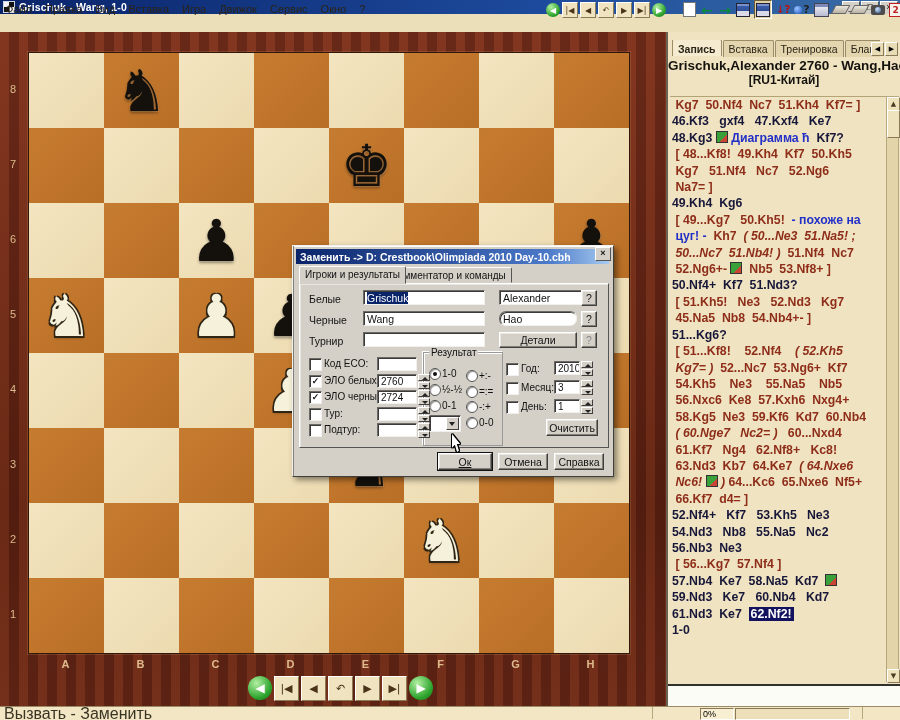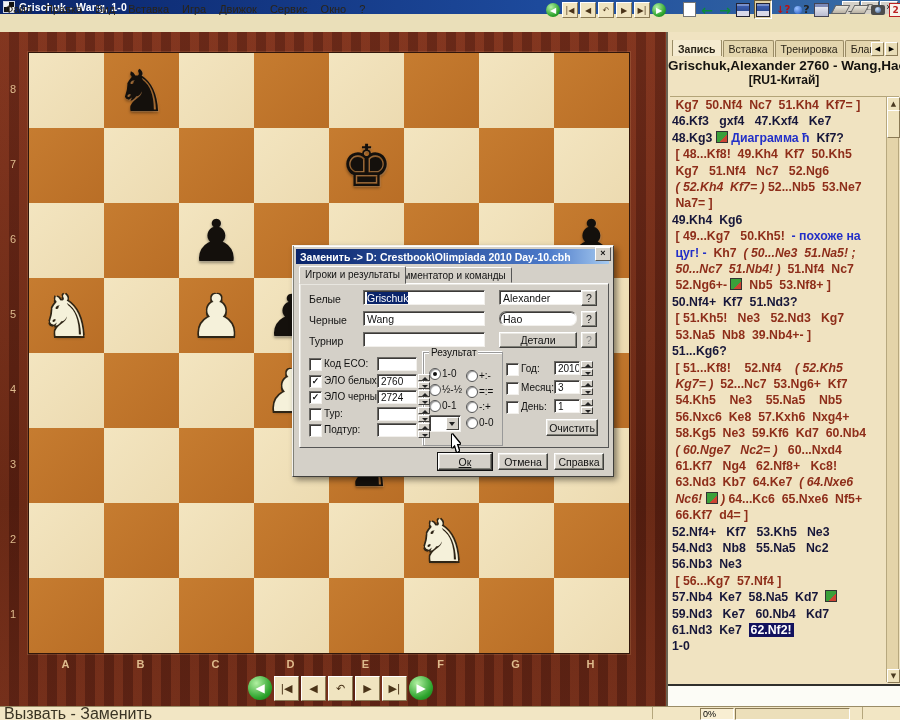--- a/index.html
+++ b/index.html
@@ -352,30 +352,29 @@
   <div class="abs" id="pheader">
     <div class="h1">Grischuk,Alexander 2760 - Wang,Hao</div>
     <div class="h2">[RU1-Китай]</div>
   </div>
   <div class="abs" id="notation">
       <div class="nline"><span class="ns-v"> Kg7  50.Nf4  Nc7  51.Kh4  Kf7= ]</span></div>
       <div class="nline"><span class="ns-m">46.Kf3   gxf4   47.Kxf4   Ke7</span></div>
       <div class="nline"><span class="ns-m">48.Kg3 </span><span class="nic"></span><span class="ns-b"> Диаграмма ħ</span><span class="ns-m">  Kf7?</span></div>
       <div class="nline"><span class="ns-v"> [ 48...Kf8!  49.Kh4  Kf7  50.Kh5</span></div>
       <div class="nline"><span class="ns-v"> Kg7   51.Nf4   Nc7   52.Ng6</span></div>
-      <div class="nline"><span class="ns-vi"> ( 52.Kh4  Kf7= )</span><span class="ns-v"> 52...Nb5  53.Ne7</span></div>
       <div class="nline"><span class="ns-v"> Na7= ]</span></div>
       <div class="nline"><span class="ns-m">49.Kh4  Kg6</span></div>
       <div class="nline"><span class="ns-v"> [ 49...Kg7   50.Kh5!</span><span class="ns-b">  - похоже на</span></div>
       <div class="nline"><span class="ns-b"> цуг! -</span><span class="ns-v">  Kh7  </span><span class="ns-vi">( 50...Ne3  51.Na5! ;</span></div>
       <div class="nline"><span class="ns-vi"> 50...Nc7  51.Nb4! )</span><span class="ns-v">  51.Nf4  Nc7</span></div>
       <div class="nline"><span class="ns-v"> 52.Ng6+- </span><span class="nic"></span><span class="ns-v">  Nb5  53.Nf8+ ]</span></div>
       <div class="nline"><span class="ns-m">50.Nf4+  Kf7  51.Nd3?</span></div>
       <div class="nline"><span class="ns-v"> [ 51.Kh5!   Ne3   52.Nd3   Kg7</span></div>
-      <div class="nline"><span class="ns-v"> 53.Na5  Nb8  39.Nb4+- ]</span></div>
+      <div class="nline"><span class="ns-v"> 45.Na5  Nb8  54.Nb4+- ]</span></div>
       <div class="nline"><span class="ns-m">51...Kg6?</span></div>
       <div class="nline"><span class="ns-v"> [ 51...Kf8!    52.Nf4    </span><span class="ns-vi">( 52.Kh5</span></div>
       <div class="nline"><span class="ns-vi"> Kg7= )</span><span class="ns-v">  52...Nc7  53.Ng6+  Kf7</span></div>
       <div class="nline"><span class="ns-v"> 54.Kh5    Ne3    55.Na5    Nb5</span></div>
       <div class="nline"><span class="ns-v"> 56.Nxc6  Ke8  57.Kxh6  Nxg4+</span></div>
       <div class="nline"><span class="ns-v"> 58.Kg5  Ne3  59.Kf6  Kd7  60.Nb4</span></div>
       <div class="nline"><span class="ns-vi"> ( 60.Nge7   Nc2= )</span><span class="ns-v">   60...Nxd4</span></div>
       <div class="nline"><span class="ns-v"> 61.Kf7   Ng4   62.Nf8+   Kc8!</span></div>
       <div class="nline"><span class="ns-v"> 63.Nd3  Kb7  64.Ke7  </span><span class="ns-vi">( 64.Nxe6</span></div>
       <div class="nline"><span class="ns-vi"> Nc6! </span><span class="nic"></span><span class="ns-vi"> )</span><span class="ns-v"> 64...Kc6  65.Nxe6  Nf5+</span></div>

